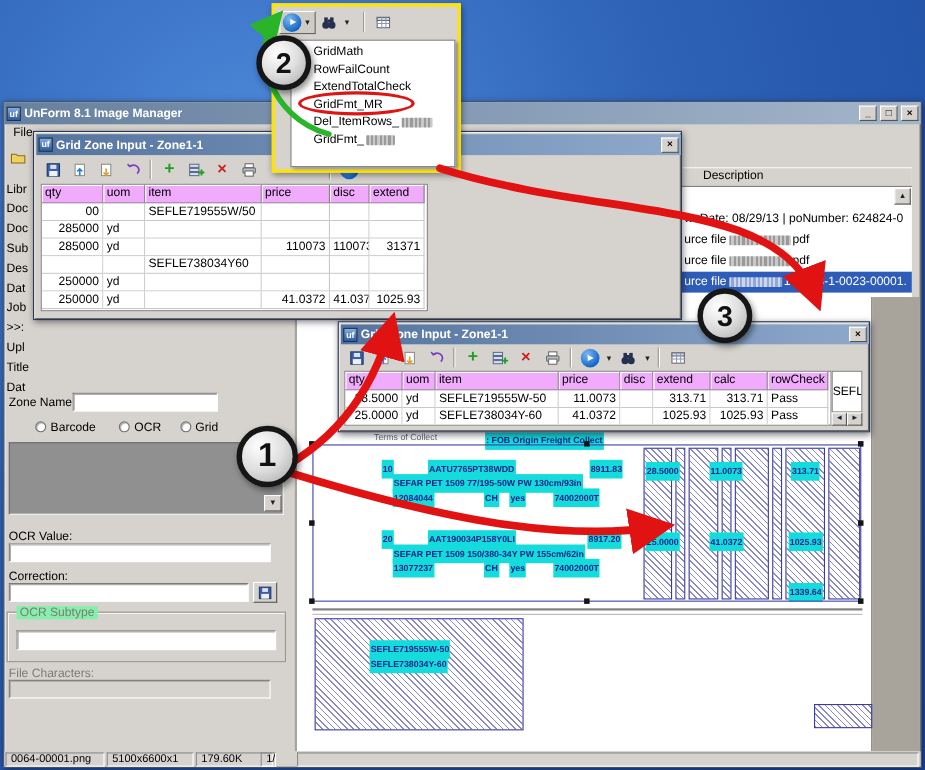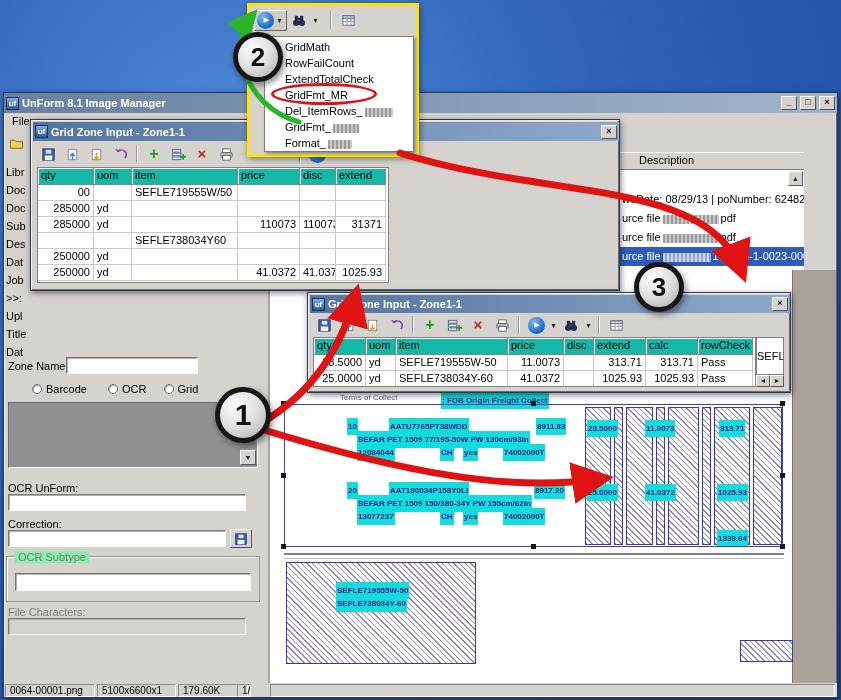--- a/index.html
+++ b/index.html
@@ -14,21 +14,21 @@
 .uf{width:13px;height:13px;flex:0 0 13px;background:linear-gradient(#88aede,#2d5a9c);border:1px solid #16335f;color:#fff;font-size:8px;font-weight:bold;text-align:center;line-height:11px}
 .title-text{flex:1;overflow:hidden}
 .winbtn{width:16px;height:14px;flex:0 0 16px;background:#d6d3ce;border-top:1px solid #fff;border-left:1px solid #fff;border-right:1px solid #555;border-bottom:1px solid #555;color:#000;font-size:9px;line-height:11px;text-align:center;font-weight:bold}
 .toolbar{position:absolute;display:flex;align-items:center;gap:2px;padding:2px 4px}
 .tbtn{width:22px;height:20px;display:flex;align-items:center;justify-content:center;flex:0 0 auto}
 .tsep{width:2px;height:18px;border-left:1px solid #9a9a9a;border-right:1px solid #fff;margin:0 3px;flex:0 0 auto}
 .plus{color:#1e9e1e;font-size:16px;font-weight:bold;line-height:14px}
 .delx{color:#cf2020;font-size:15px;font-weight:bold;line-height:14px}
 .play{width:17px;height:17px;border-radius:50%;background:radial-gradient(circle at 35% 30%,#7db8f0,#1668c8 70%,#0d4da0);display:flex;align-items:center;justify-content:center;color:#fff;font-size:7px;padding-left:2px}
 .drop{font-size:8px;color:#222;width:9px;text-align:center}
-.gh{background:#14b8a6;border-right:1px solid #848484;border-bottom:1px solid #848484;box-shadow:inset 1px 1px 0 #fff;font-size:11px;line-height:15px;padding:0 3px;height:17px;overflow:hidden}
+.gh{background:#f0abfc;border-right:1px solid #848484;border-bottom:1px solid #848484;box-shadow:inset 1px 1px 0 #fff;font-size:11px;line-height:15px;padding:0 3px;height:17px;overflow:hidden}
 .gc{font-size:11px;line-height:15px;padding:0 3px;height:16px;border-right:1px solid #c8c8c8;border-bottom:1px solid #c8c8c8;white-space:nowrap;overflow:hidden;background:#fff}
 .num{text-align:right}
 .redact{display:inline-block;height:9px;border-radius:1px;background:repeating-linear-gradient(90deg,#9a9a9a 0 2px,#c9c9c9 2px 4px);vertical-align:middle;margin:0 2px}
 .redact-light{background:repeating-linear-gradient(90deg,#cdd6ea 0 2px,#8fa8d6 2px 4px)}
 .menu{background:#fff;border:1px solid #7a7a7a;box-shadow:2px 2px 3px rgba(0,0,0,.35);position:absolute}
 .mi{height:16px;line-height:16px;font-size:11px;padding-left:20px;color:#000;white-space:nowrap}
 .label{font-size:11px;color:#000;white-space:nowrap;position:absolute}
 .label-dim{color:#7e7a74}
 .side-label{position:absolute;left:6px;width:26px;overflow:hidden;font-size:11px;white-space:nowrap;z-index:2}
 .input{position:absolute;background:#fff;border-top:1px solid #7a7a7a;border-left:1px solid #7a7a7a;border-right:1px solid #fff;border-bottom:1px solid #fff;box-shadow:inset 1px 1px 0 #b2aea8;height:17px;z-index:2}
@@ -84,21 +84,21 @@
 
 <div class="abs" style="left:32px;top:383px;z-index:2;font-size:11px;white-space:nowrap">
   <span><span class="radio"></span><span>Barcode</span></span>
   <span style="margin-left:18px"><span class="radio"></span><span>OCR</span></span>
   <span style="margin-left:14px"><span class="radio"></span><span>Grid</span></span>
 </div>
 
 <div class="abs" style="left:8px;top:402px;width:250px;height:66px;background:#909090;border-top:1px solid #6a6a6a;border-left:1px solid #6a6a6a;border-right:1px solid #fff;border-bottom:1px solid #fff;z-index:2"></div>
 <div class="smallbtn" style="left:240px;top:450px;width:16px;height:15px;font-size:7px;line-height:13px;z-index:3">▼</div>
 
-<span class="label" style="left:8px;top:482px;z-index:2">OCR UnForm:</span>
+<span class="label" style="left:8px;top:482px;z-index:2">OCR Value:</span>
 <div class="input" style="left:8px;top:494px;width:238px"></div>
 
 <span class="label" style="left:8px;top:518px;z-index:2">Correction:</span>
 <div class="input" style="left:8px;top:530px;width:218px"></div>
 <div class="smallbtn tbtn" style="left:230px;top:529px;width:22px;height:19px;z-index:2">
   <svg width="14" height="14" viewBox="0 0 16 16">
       <rect x="2" y="2" width="12" height="12" fill="#3a5ea8" stroke="#1b3764"></rect>
       <rect x="5" y="3" width="6" height="4" fill="#d8e2f0"></rect>
       <rect x="4" y="9" width="8" height="5" fill="#eef0f4"></rect>
     </svg>
@@ -106,21 +106,21 @@
 
 <div class="abs" style="left:6px;top:556px;width:254px;height:46px;border:1px solid #9a968e;box-shadow:inset 1px 1px 0 #fff;z-index:2">
   <span class="label label-dim" style="left:8px;top:-6px;background:#86efac;padding:0 3px">OCR Subtype</span>
   <div class="input" style="left:8px;top:16px;width:236px;height:18px"></div>
   <div class="smallbtn" style="left:227px;top:17px;width:16px;height:16px;font-size:7px;line-height:14px">▼</div>
 </div>
 
 <span class="label label-dim" style="left:8px;top:606px;z-index:2">File Characters:</span>
 <div class="input input-dis" style="left:8px;top:618px;width:238px"></div>
 
-<div class="abs" style="left:618px;top:152px;width:186px;height:118px;background:#fff;border-left:1px solid #808080;overflow:hidden;z-index:2">
+<div class="abs" style="left:618px;top:152px;width:211px;height:118px;background:#fff;border-left:1px solid #808080;overflow:hidden;z-index:2">
   <div style="position:absolute;left:0;top:0;width:218px;height:18px;background:#d6d3ce;border-bottom:1px solid #808080;box-shadow:inset 1px 1px 0 #fff;font-size:11px;line-height:17px;padding-left:20px">Description</div>
   <div class="drow" style="top:38px"><span>woDate: 08/29/13 | poNumber: 624824-0</span></div>
   <div class="drow" style="top:57px"><span>urce file</span><span class="redact" style="width:56px"></span><span>pdf</span></div>
   <div class="drow" style="top:76px"><span>urce file</span><span class="redact" style="width:56px"></span><span>pdf</span></div>
   <div class="drow drow-sel" style="top:95px"><span>urce file</span><span class="redact redact-light" style="width:48px"></span><span>167503-1-0023-00001.</span></div>
   <div class="smallbtn" style="right:1px;top:19px;width:15px;height:15px;font-size:7px;line-height:13px">▲</div>
 </div>
 
 <div class="abs" style="left:268px;top:270px;width:568px;height:413px;background:#a8a49c;z-index:2"></div>
 <div class="abs" style="left:270px;top:270px;width:523px;height:413px;background:#fff;border-right:1px solid #7c7870;z-index:2"></div>
@@ -427,21 +427,20 @@
         </svg>
       </span>
   </div>
   <div class="menu" style="left:14px;top:30px;width:150px;height:116px;padding-top:2px">
     <div class="mi"><span>GridMath</span></div>
     <div class="mi"><span>RowFailCount</span></div>
     <div class="mi"><span>ExtendTotalCheck</span></div>
     <div class="mi"><span>GridFmt_MR</span></div>
     <div class="mi"><span>Del_ItemRows_</span><span class="redact" style="width:28px"></span></div>
     <div class="mi"><span>GridFmt_</span><span class="redact" style="width:26px"></span></div>
-    <div class="mi"><span>Format_</span><span class="redact" style="width:24px"></span></div>
   </div>
 </div>
 
 <div class="abs" style="left:271px;top:83px;width:106px;height:22px;border:3px solid #dd1515;border-radius:50%;z-index:30"></div>
 
 <svg style="position:absolute;left:0;top:0;z-index:50;pointer-events:none" width="841" height="700" viewBox="0 0 841 700">
   <defs>
     <marker id="ah-red" markerWidth="6" markerHeight="6" refX="4" refY="3" orient="auto">
         <path d="M0,0 L6,3 L0,6 z" fill="#e01212"></path>
       </marker>

